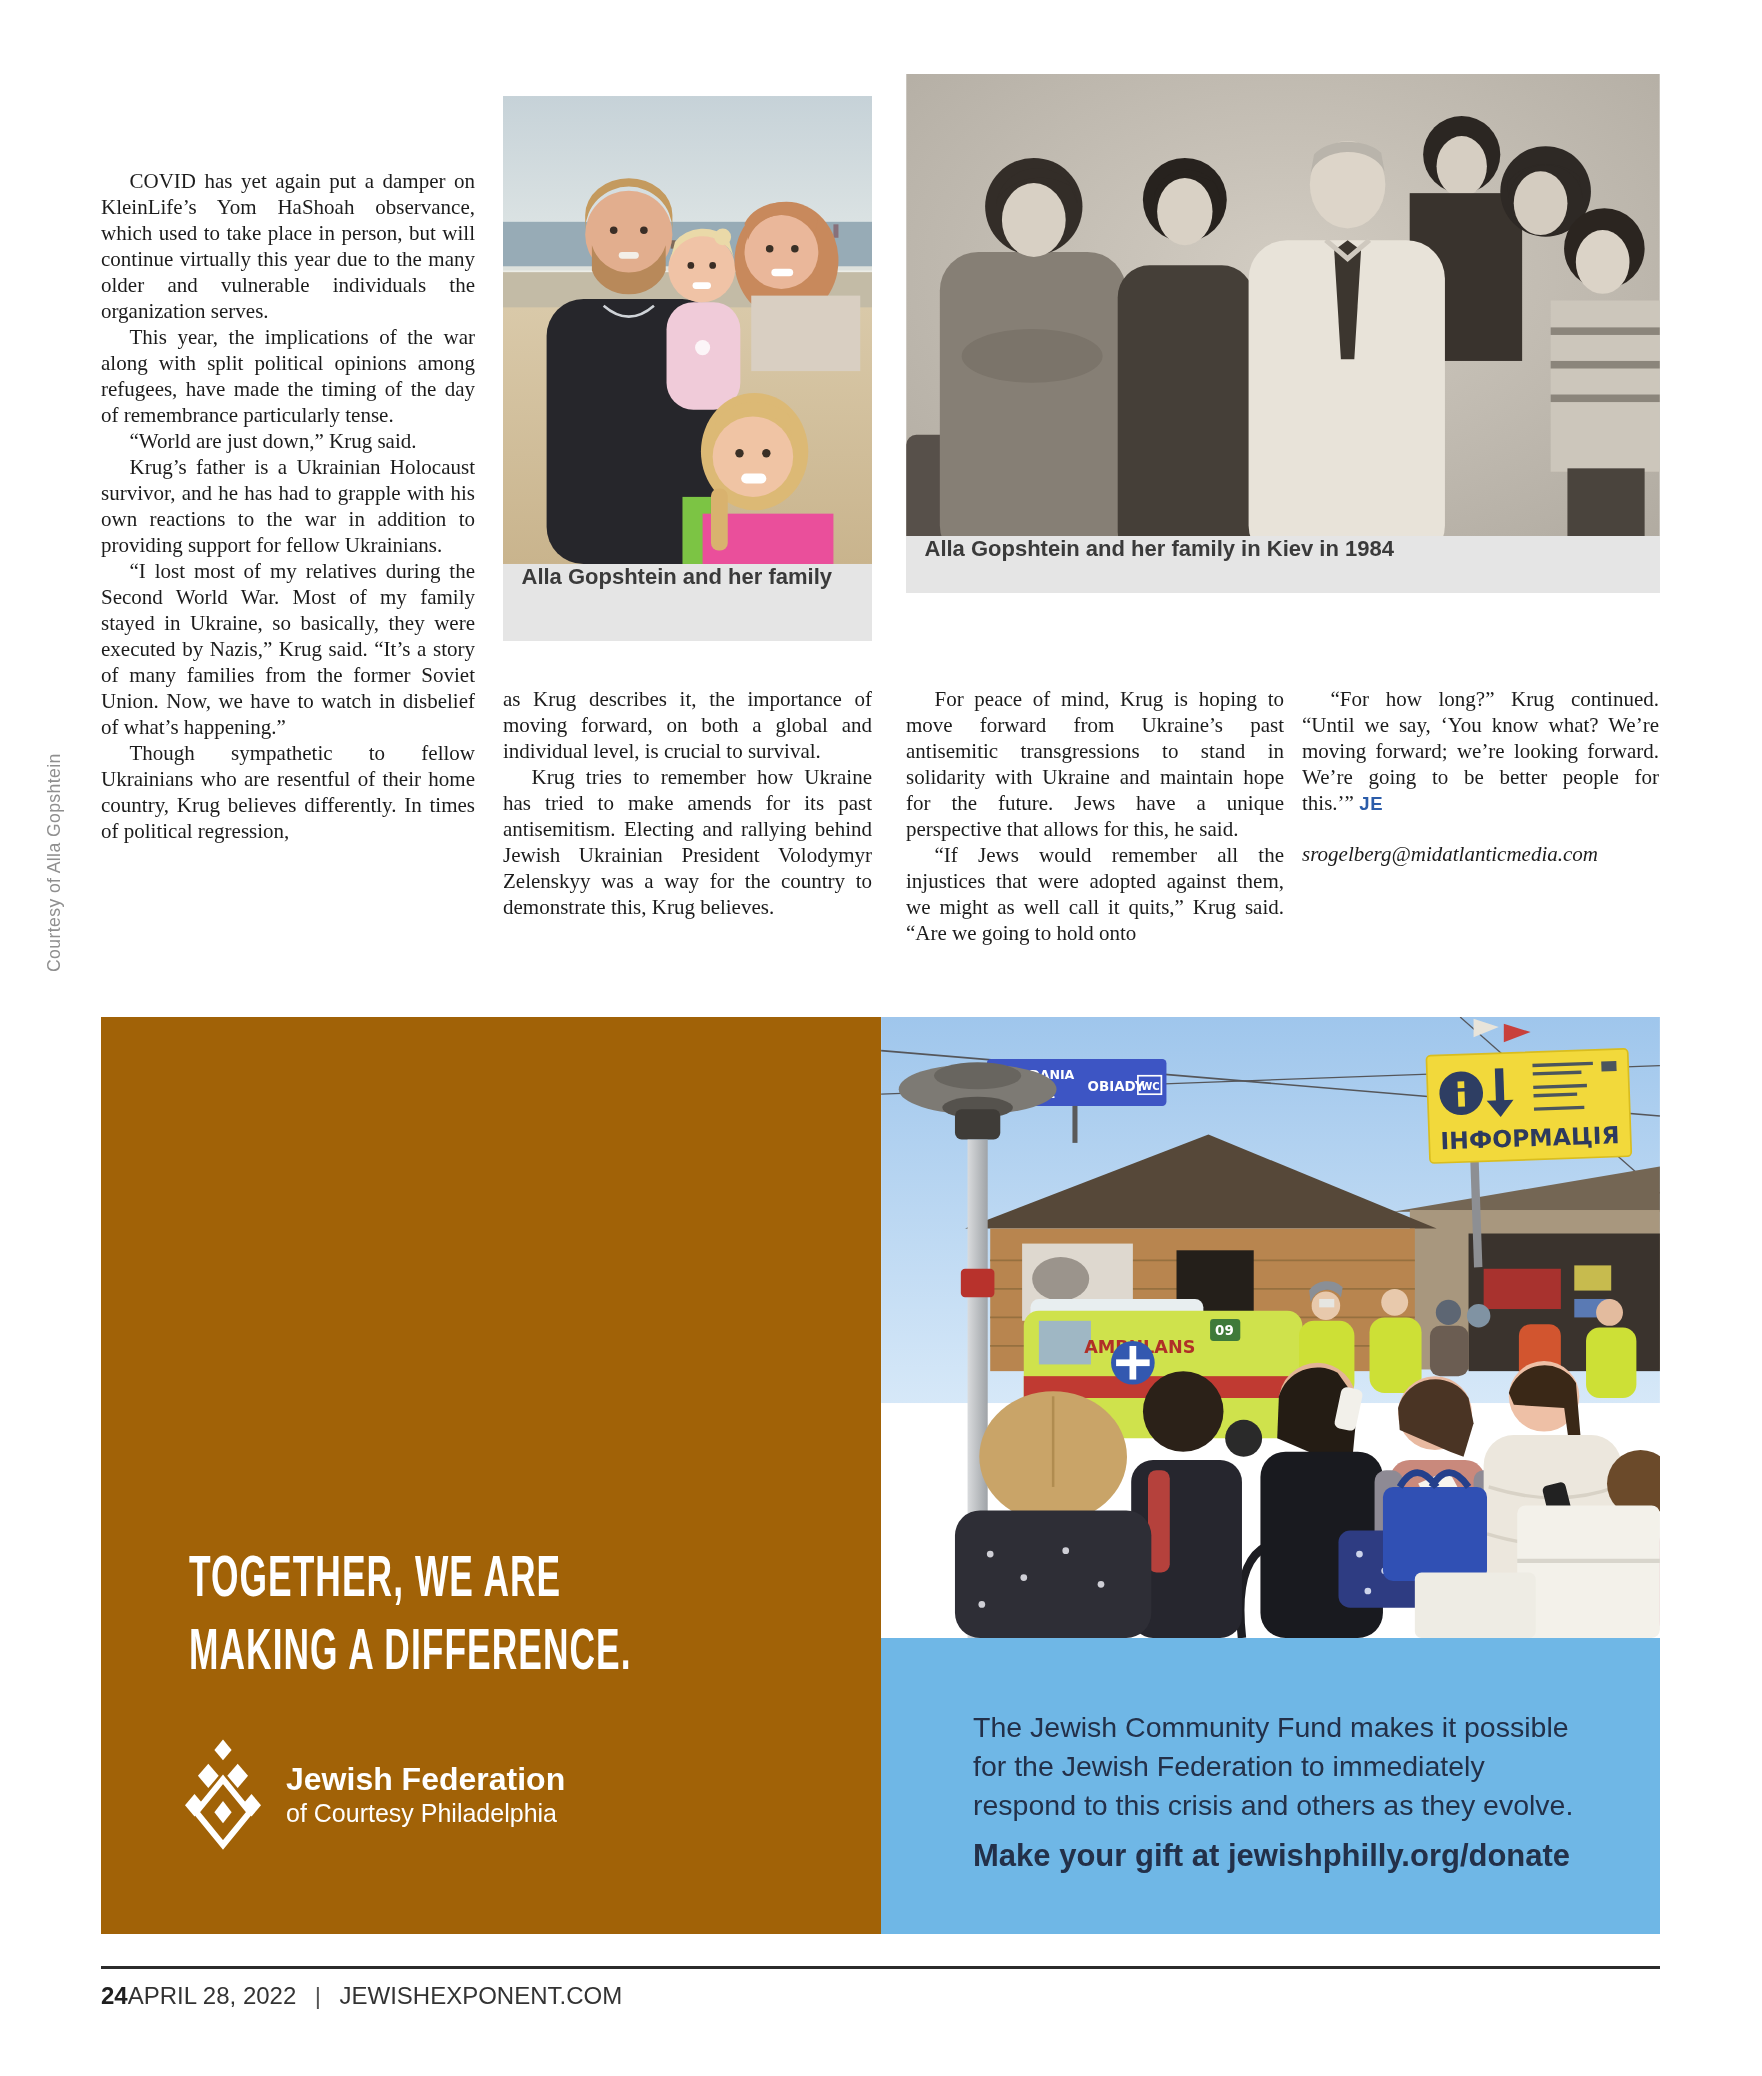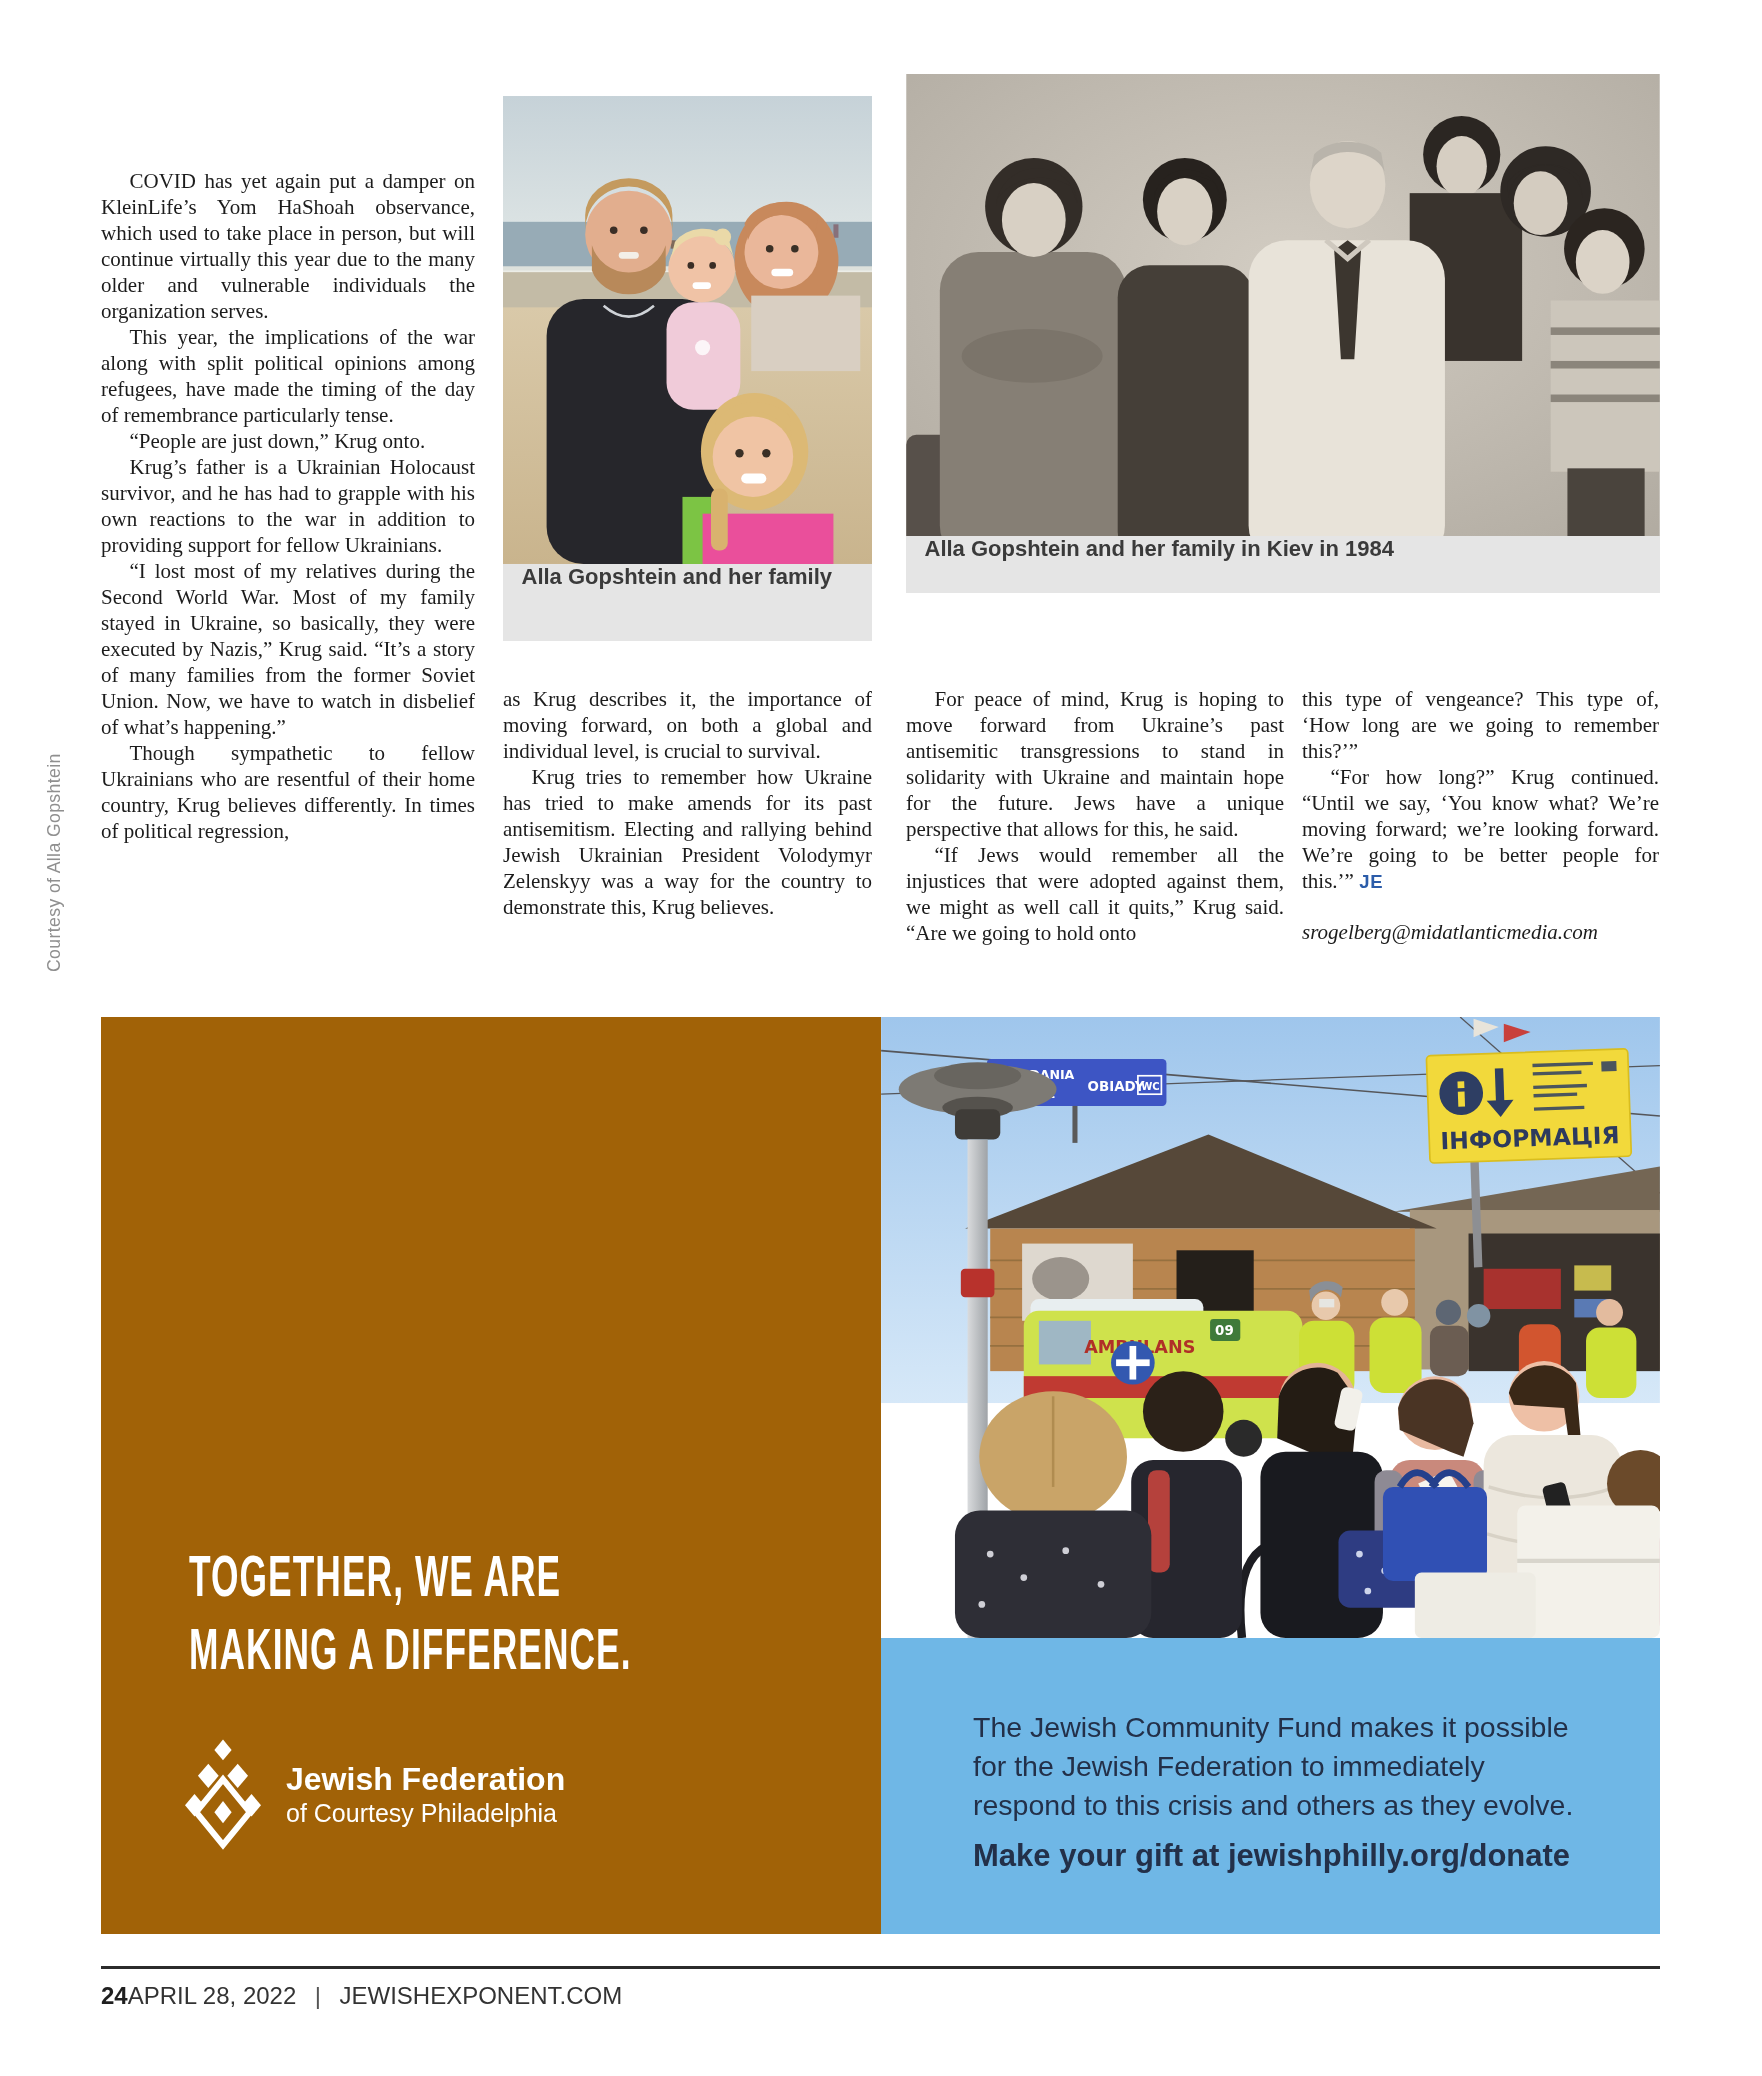--- a/index.html
+++ b/index.html
@@ -170,38 +170,37 @@
 </div>
 <div class="abs capbar" style="left:906px;top:536px;width:754px;height:57px">
   <span>Alla Gopshtein and her family in Kiev in 1984</span>
 </div>
 
 <div class="abs credit" style="left:44px;top:747px;height:225px">Courtesy of Alla Gopshtein</div>
 
 <div class="abs bodycol" style="left:101px;top:168px;width:374px">
   <p>COVID has yet again put a damper on KleinLife’s Yom HaShoah observance, which used to take place in person, but will continue virtually this year due to the many older and vulnerable individuals the organization serves.</p>
   <p>This year, the implications of the war along with split political opinions among refugees, have made the timing of the day of remembrance particularly tense.</p>
-  <p>“People are just down,” Krug onto.</p>
+  <p>“World are just down,” Krug said.</p>
   <p>Krug’s father is a Ukrainian Holocaust survivor, and he has had to grapple with his own reactions to the war in addition to providing support for fellow Ukrainians.</p>
   <p>“I lost most of my relatives during the Second World War. Most of my family stayed in Ukraine, so basically, they were executed by Nazis,” Krug said. “It’s a story of many families from the former Soviet Union. Now, we have to watch in disbelief of what’s happening.”</p>
   <p>Though sympathetic to fellow Ukrainians who are resentful of their home country, Krug believes differently. In times of political regression,</p>
 </div>
 
 <div class="abs bodycol" style="left:503px;top:686px;width:369px">
   <p class="noind">as Krug describes it, the importance of moving forward, on both a global and individual level, is crucial to survival.</p>
   <p>Krug tries to remember how Ukraine has tried to make amends for its past antisemitism. Electing and rallying behind Jewish Ukrainian President Volodymyr Zelenskyy was a way for the country to demonstrate this, Krug believes.</p>
 </div>
 
 <div class="abs bodycol" style="left:906px;top:686px;width:378px">
   <p>For peace of mind, Krug is hoping to move forward from Ukraine’s past antisemitic transgressions to stand in solidarity with Ukraine and maintain hope for the future. Jews have a unique perspective that allows for this, he said.</p>
   <p>“If Jews would remember all the injustices that were adopted against them, we might as well call it quits,” Krug said. “Are we going to hold onto</p>
 </div>
 
 <div class="abs bodycol" style="left:1302px;top:686px;width:357px">
-  <p class="noind">this type of vengeance? This type of, ‘How long are we going to remember this?’”</p>
   <p><span>“For how long?” Krug continued. “Until we say, ‘You know what? We’re moving forward; we’re looking forward. We’re going to be better people for this.’”</span>&nbsp;<span class="je">JE</span></p>
   <p class="email">srogelberg@midatlanticmedia.com</p>
 </div>
 
 <div class="abs ad-blue" style="left:101px;top:1017px;width:780px;height:917px">
 
   <div class="abs" style="left:88px;top:1108px;">
     
     
     

